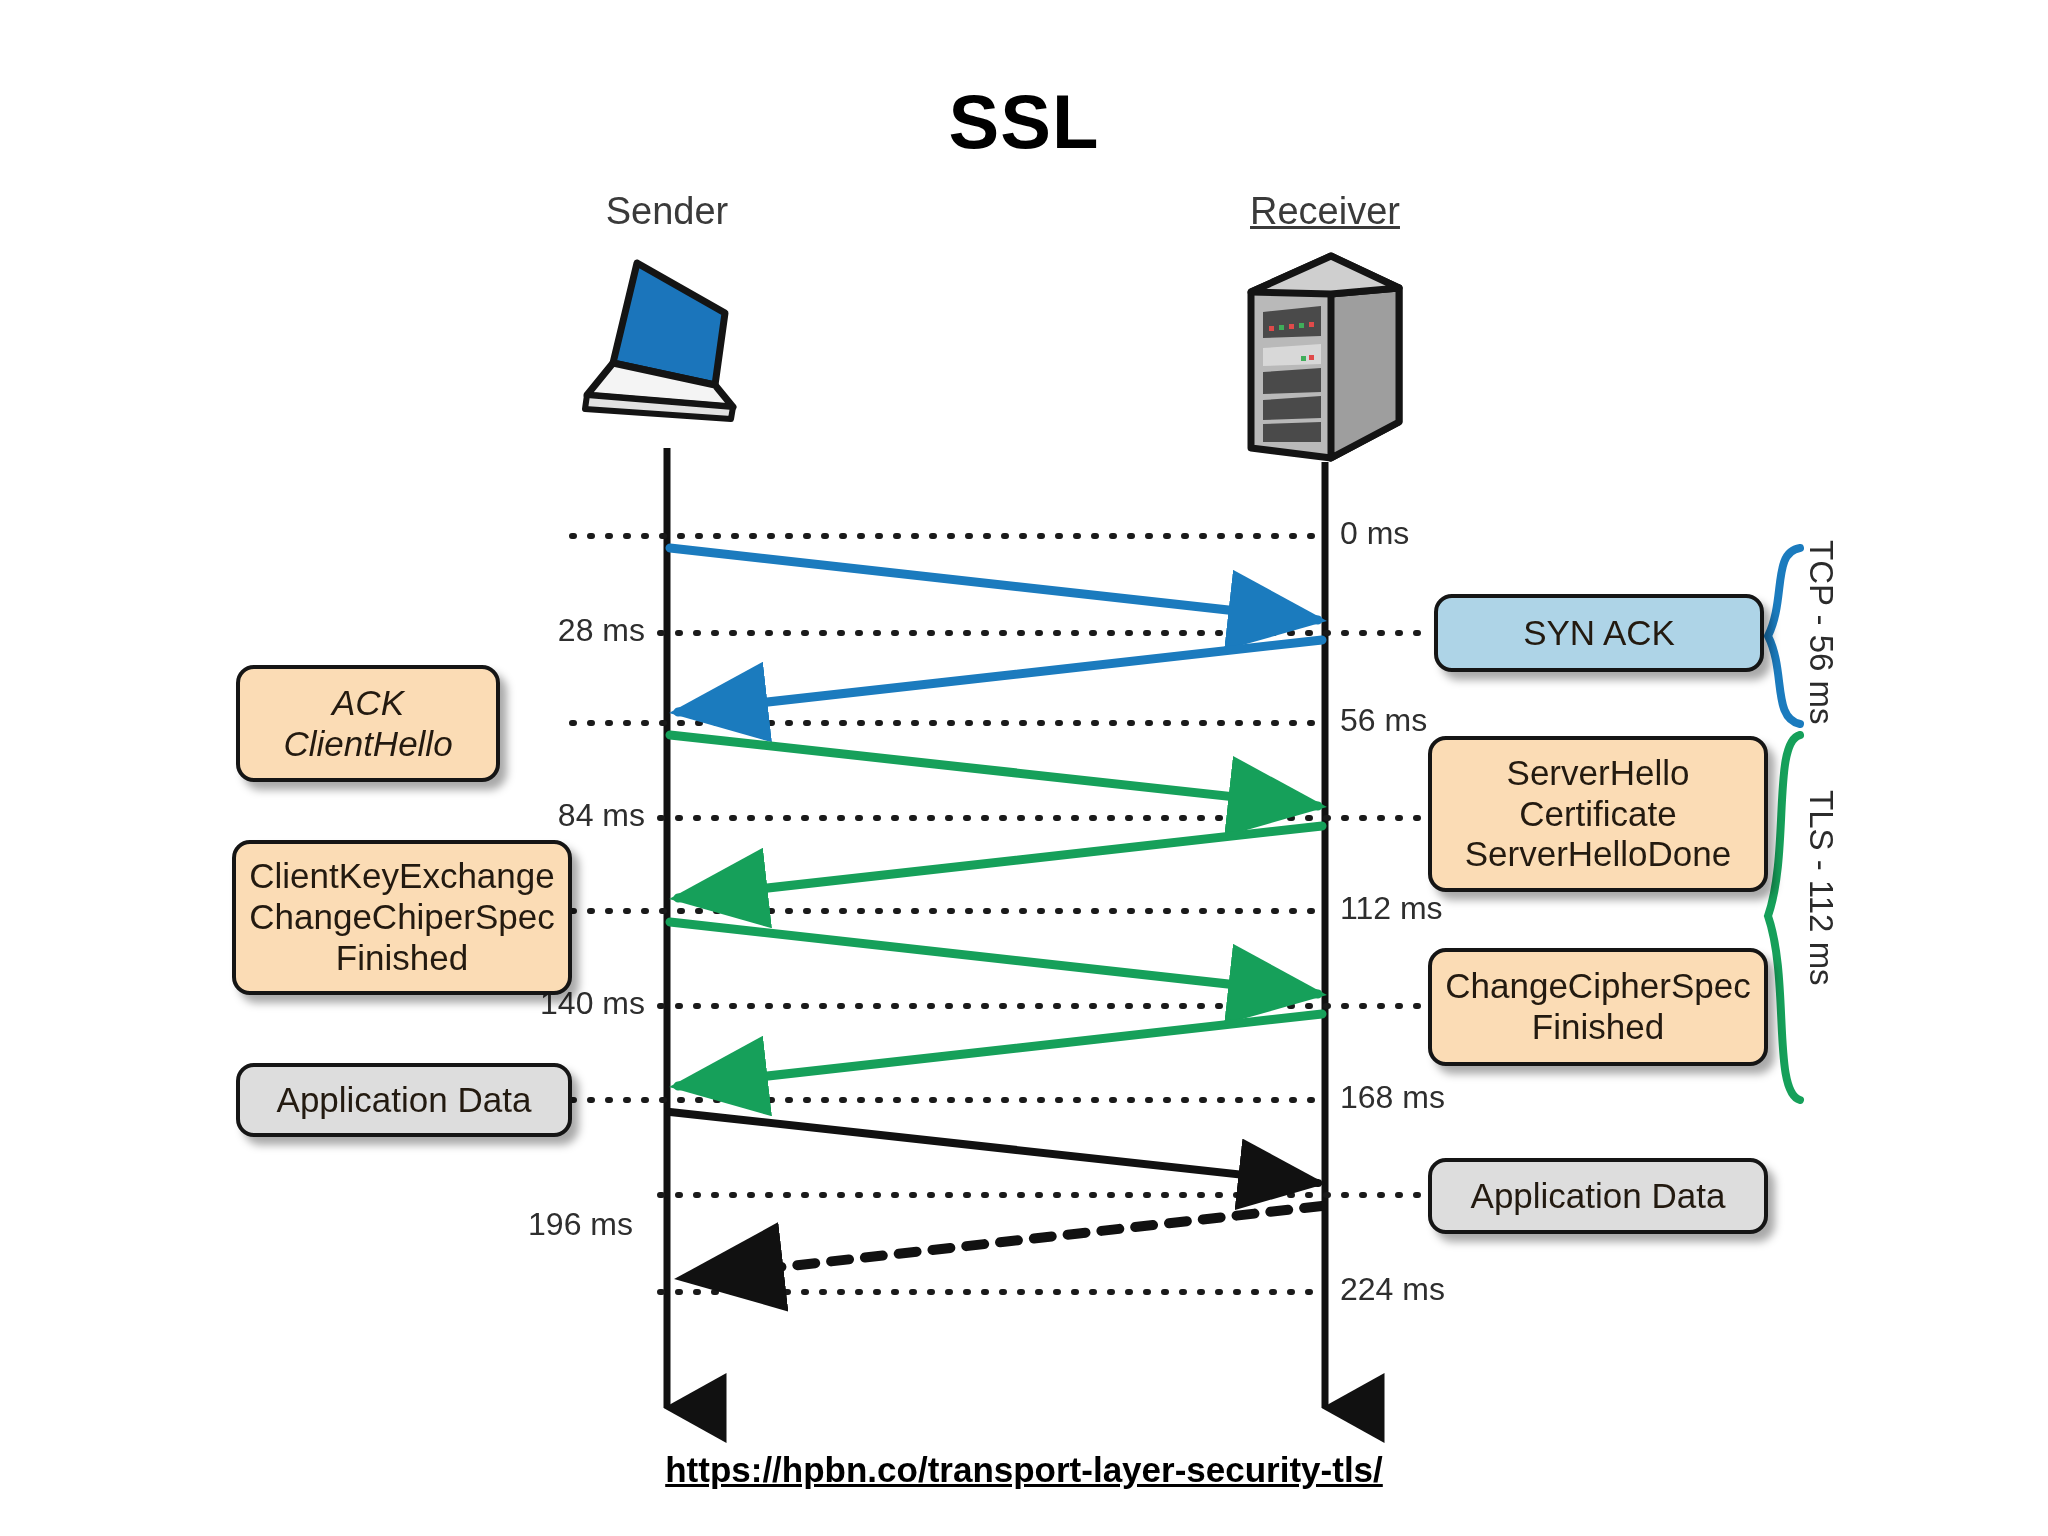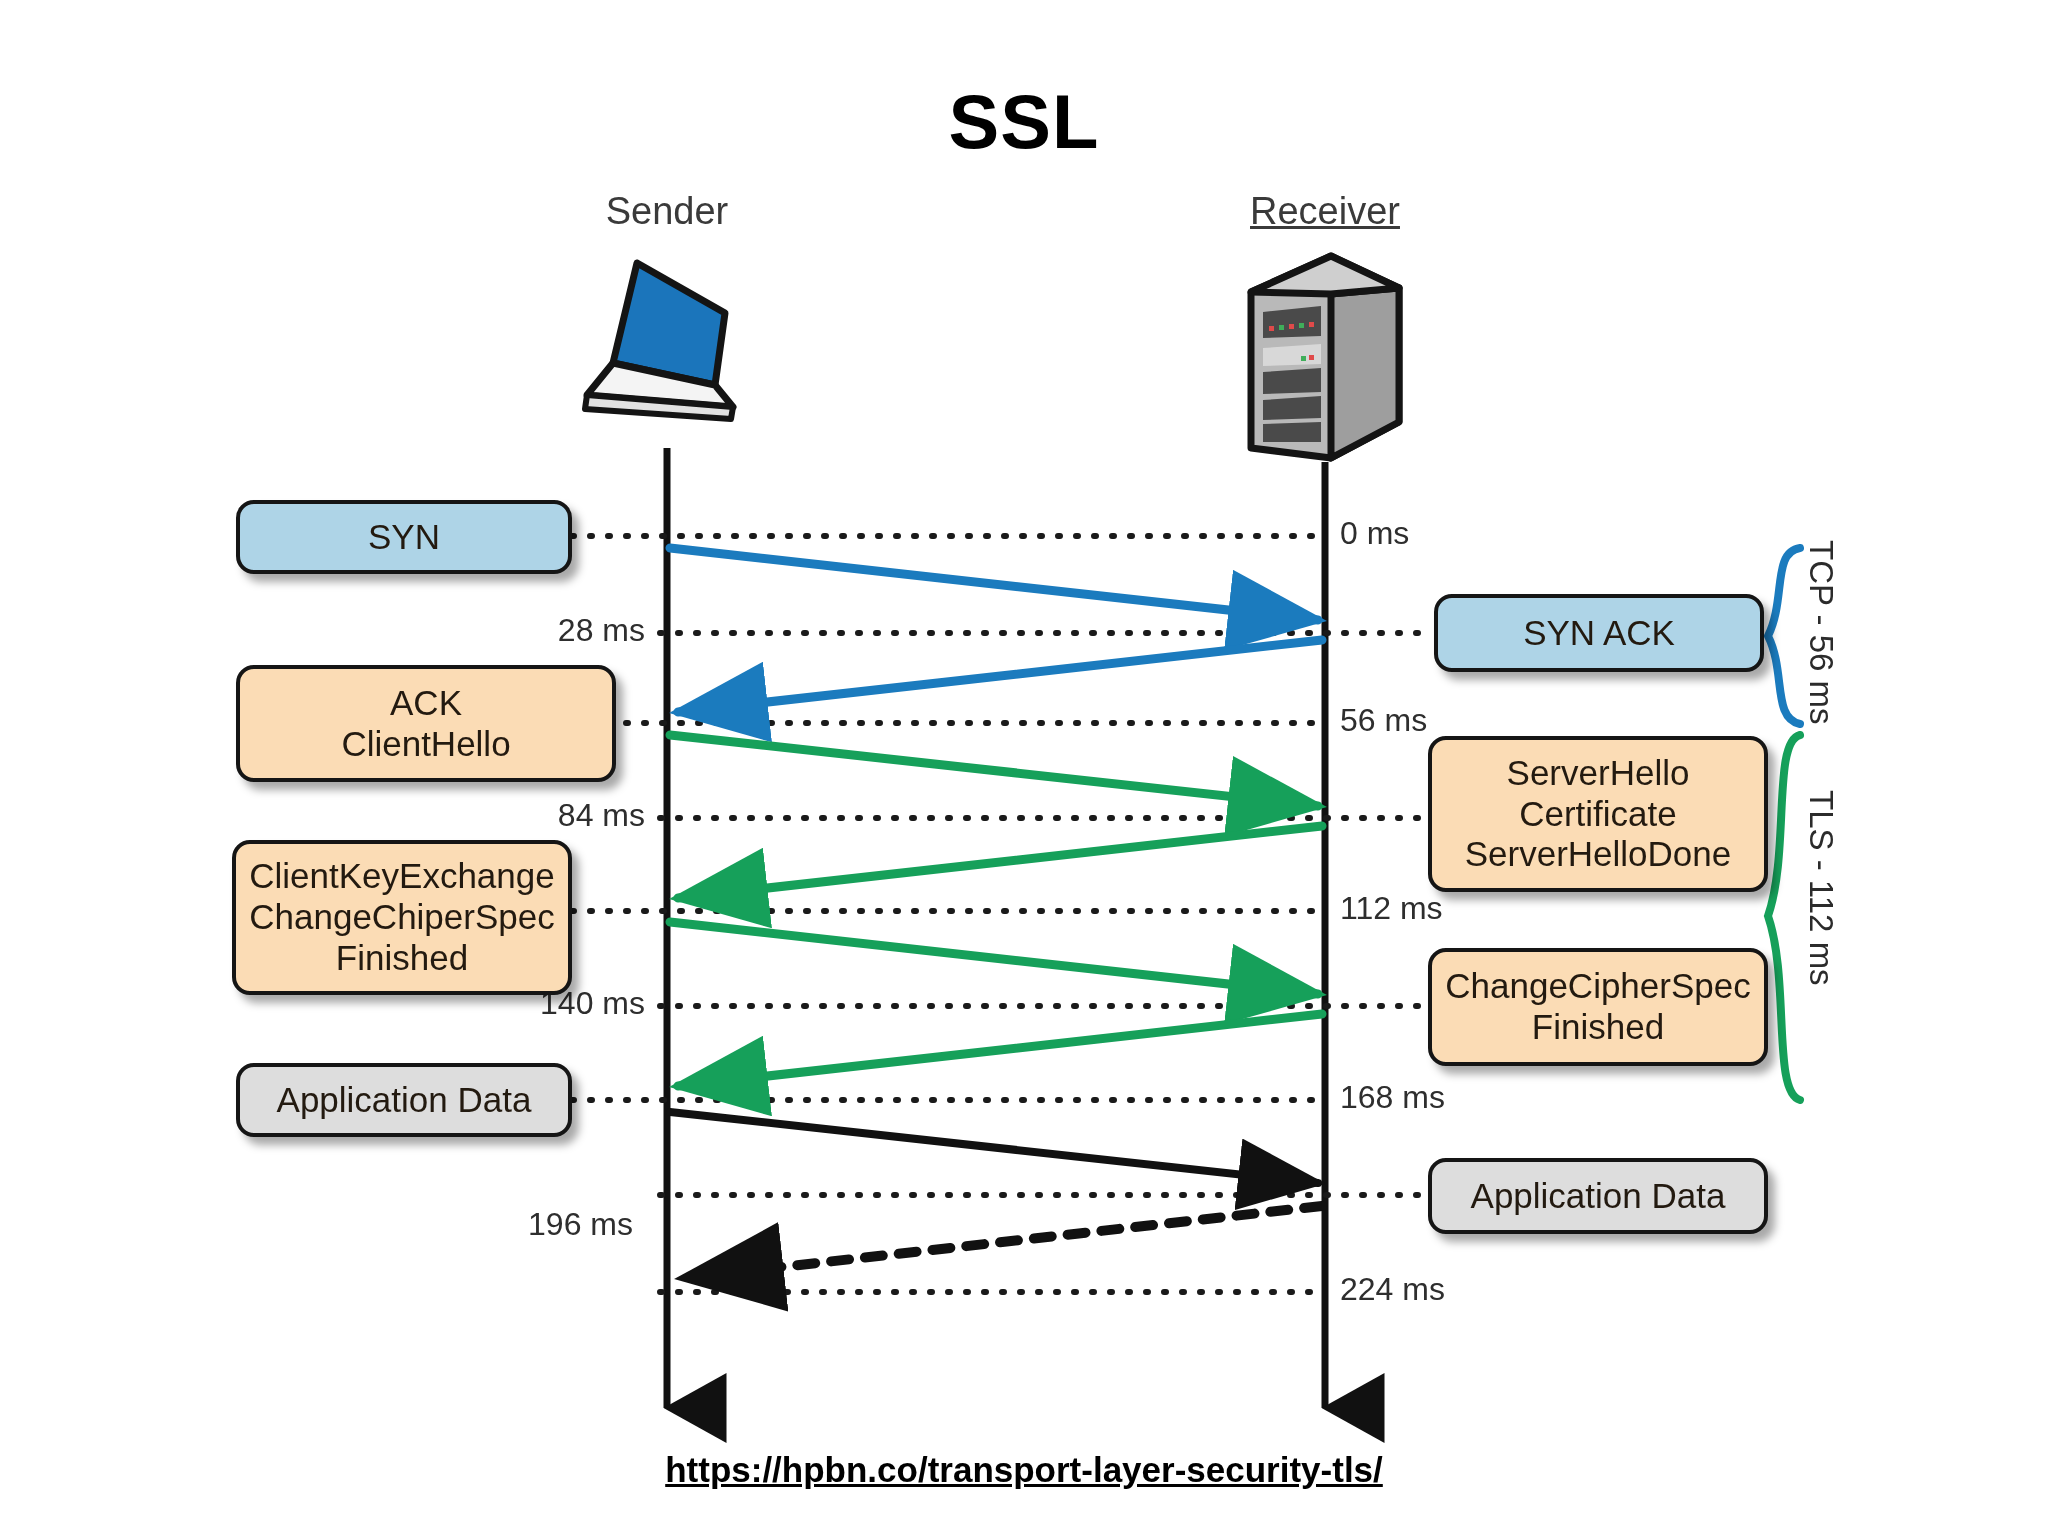--- a/index.html
+++ b/index.html
@@ -213,25 +213,22 @@
   <div class="tlabel right" style="left:1340px; top:515px;">0 ms</div>
   <div class="tlabel left" style="left:380px; top:612px; width:265px;">28 ms</div>
   <div class="tlabel right" style="left:1340px; top:702px;">56 ms</div>
   <div class="tlabel left" style="left:380px; top:797px; width:265px;">84 ms</div>
   <div class="tlabel right" style="left:1340px; top:890px;">112 ms</div>
   <div class="tlabel left" style="left:375px; top:985px; width:270px;">140 ms</div>
   <div class="tlabel right" style="left:1340px; top:1079px;">168 ms</div>
   <div class="tlabel left" style="left:363px; top:1174px; width:270px;margin-top:32px;">196 ms</div>
   <div class="tlabel right" style="left:1340px; top:1271px;">224 ms</div>
 
-  <div class="msgbox blue-box" style="left:236px; top:500px; width:336px; height:74px;">
-    <span class="ln">SYN</span>
-  </div>
-
-  <div class="msgbox peach-box" style="left:236px; top:665px; width:380px; height:117px;">
+
+  <div class="msgbox peach-box" style="left:236px; top:665px; width:264px; height:117px;font-style:italic;">
     <span class="ln">ACK</span>
     <span class="ln">ClientHello</span>
   </div>
 
   <div class="msgbox peach-box" style="left:232px; top:840px; width:340px; height:155px;">
     <span class="ln">ClientKeyExchange</span>
     <span class="ln">ChangeChiperSpec</span>
     <span class="ln">Finished</span>
   </div>
 

